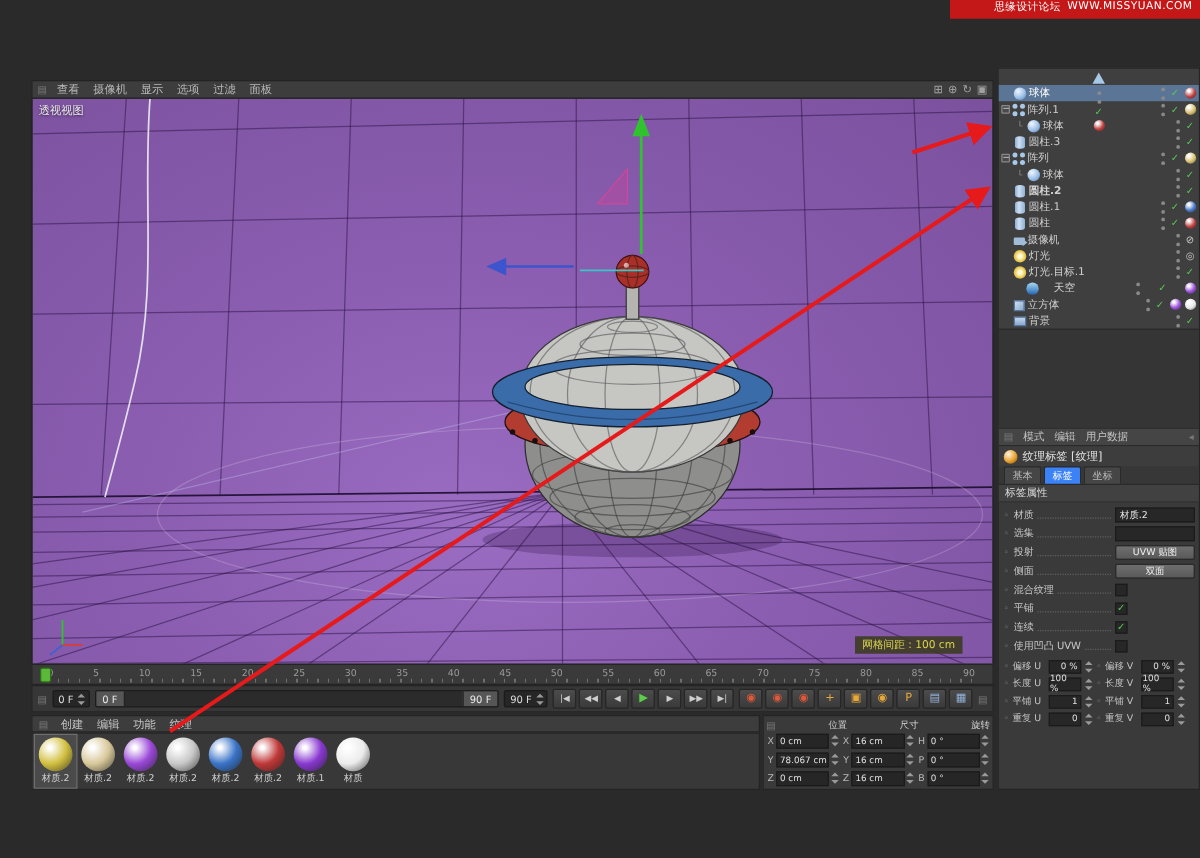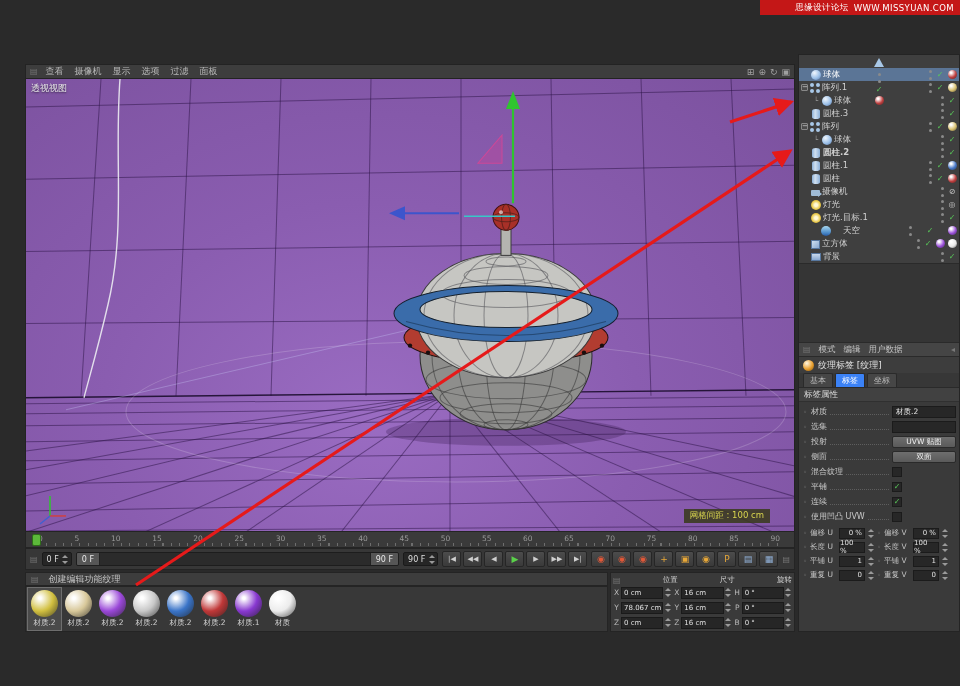--- a/index.html
+++ b/index.html
@@ -1,19 +1,19 @@
 <!DOCTYPE html>
 <html><head>
 <meta charset="utf-8">
 <style>
 *{margin:0;padding:0;box-sizing:border-box}
 body{width:960px;height:686px;background:#2a2a2a;font-family:"DejaVu Sans","Liberation Sans",sans-serif;font-size:9px;color:#c4c4c4;overflow:hidden;position:relative}
 #app{position:absolute;inset:0}
 
-.banner{position:absolute;top:0;right:0;height:15px;width:200px;background:#c41717;color:#fff;display:flex;align-items:center;justify-content:flex-end;gap:5px;padding:0 6px;font-size:8.5px;z-index:40;letter-spacing:.4px}
+.banner{position:absolute;top:0;right:0;height:15px;width:200px;background:#c41717;color:#fff;display:flex;justify-content:flex-end;gap:5px;padding:0 6px;font-size:8.5px;z-index:40;letter-spacing:.4px}
 
 .vp-menubar{position:absolute;left:25px;top:64px;width:770px;height:15px;background:#3d3d3d;border:1px solid #232323;display:flex;align-items:center;gap:2px;padding:0 4px;color:#b8b8b8;z-index:5}
 .vp-menus{display:flex;gap:11px;margin-left:6px;flex:1}
 .menu-item{cursor:default;white-space:nowrap}
 .vp-tools{display:flex;gap:4px;color:#a0a0a0;font-size:9px}
 .grip{color:#787878;font-size:8px;flex:none}
 .vp-canvas{position:absolute;left:25px;top:79px;width:770px;height:452px;background:radial-gradient(ellipse at 45% 75%,#9a6cc2 0%,#8a5db0 45%,#7b519e 100%);border-left:1px solid #232323;border-right:1px solid #232323;overflow:hidden}
 .vp-canvas svg{position:absolute;inset:0;width:100%;height:100%}
 .vp-label{position:absolute;left:5px;top:3px;color:#e8e8e8;text-shadow:0 1px 2px rgba(0,0,0,.6)}
 .grid-info{position:absolute;right:24px;bottom:8px;background:rgba(58,58,30,.88);color:#d8d44e;padding:1px 6px;font-size:8.5px}
@@ -28,21 +28,21 @@
 .tslider{flex:1;height:14px;background:#2b2b2b;border:1px solid #1d1d1d;border-radius:2px;display:flex;align-items:stretch;overflow:hidden}
 .tslider .chip{background:#565656;color:#e8e8e8;font-size:8px;display:flex;align-items:center;padding:0 5px;border-right:1px solid #222;flex:none}
 .tslider .chip.end{border-left:1px solid #222;border-right:none}
 .tslider .groove{flex:1}
 .tbtns,.rbtns{display:flex;gap:2px;flex:none}
 .tbtn{width:19px;height:16px;background:linear-gradient(#4c4c4c,#3a3a3a);border:1px solid #262626;border-radius:2px;color:#cfcfcf;font-size:7px;display:flex;align-items:center;justify-content:center}
 .tbtn.play{color:#5ad04a;font-size:9px}
 .rbtn{width:19px;height:16px;background:linear-gradient(#4c4c4c,#3a3a3a);border:1px solid #262626;border-radius:2px;font-size:9px;display:flex;align-items:center;justify-content:center}
 
 .mat-bar{position:absolute;left:25px;top:572px;width:583px;height:14px;background:#3d3d3d;border:1px solid #242424;display:flex;align-items:center;gap:10px;padding:0 5px}
-.mat-menus{display:flex;}
+.mat-menus{display:flex;gap:11px}
 .mat-area{position:absolute;left:25px;top:586px;width:583px;height:46px;background:#383838;border:1px solid #242424;display:flex;gap:1px;padding:1px 2px}
 .mat{width:33px;display:flex;flex-direction:column;align-items:center;padding-top:2px;gap:1px}
 .mat.sel{background:#4a4a4a;outline:1px solid #6e6e6e}
 .ball{width:27px;height:27px;border-radius:50%;flex:none}
 .mlabel{font-size:7.5px;color:#cfcfcf;max-width:33px;overflow:hidden;white-space:nowrap}
 
 .coord{position:absolute;left:610px;top:572px;width:185px;height:60px;background:#3a3a3a;border:1px solid #242424;font-size:7.5px;color:#c8c8c8;padding:1px 2px}
 .coord-head{display:flex;height:12px;align-items:center}
 .coord-head .h{flex:1;text-align:right;color:#d4d4d4}
 .coord-grid{display:flex;gap:2px}

